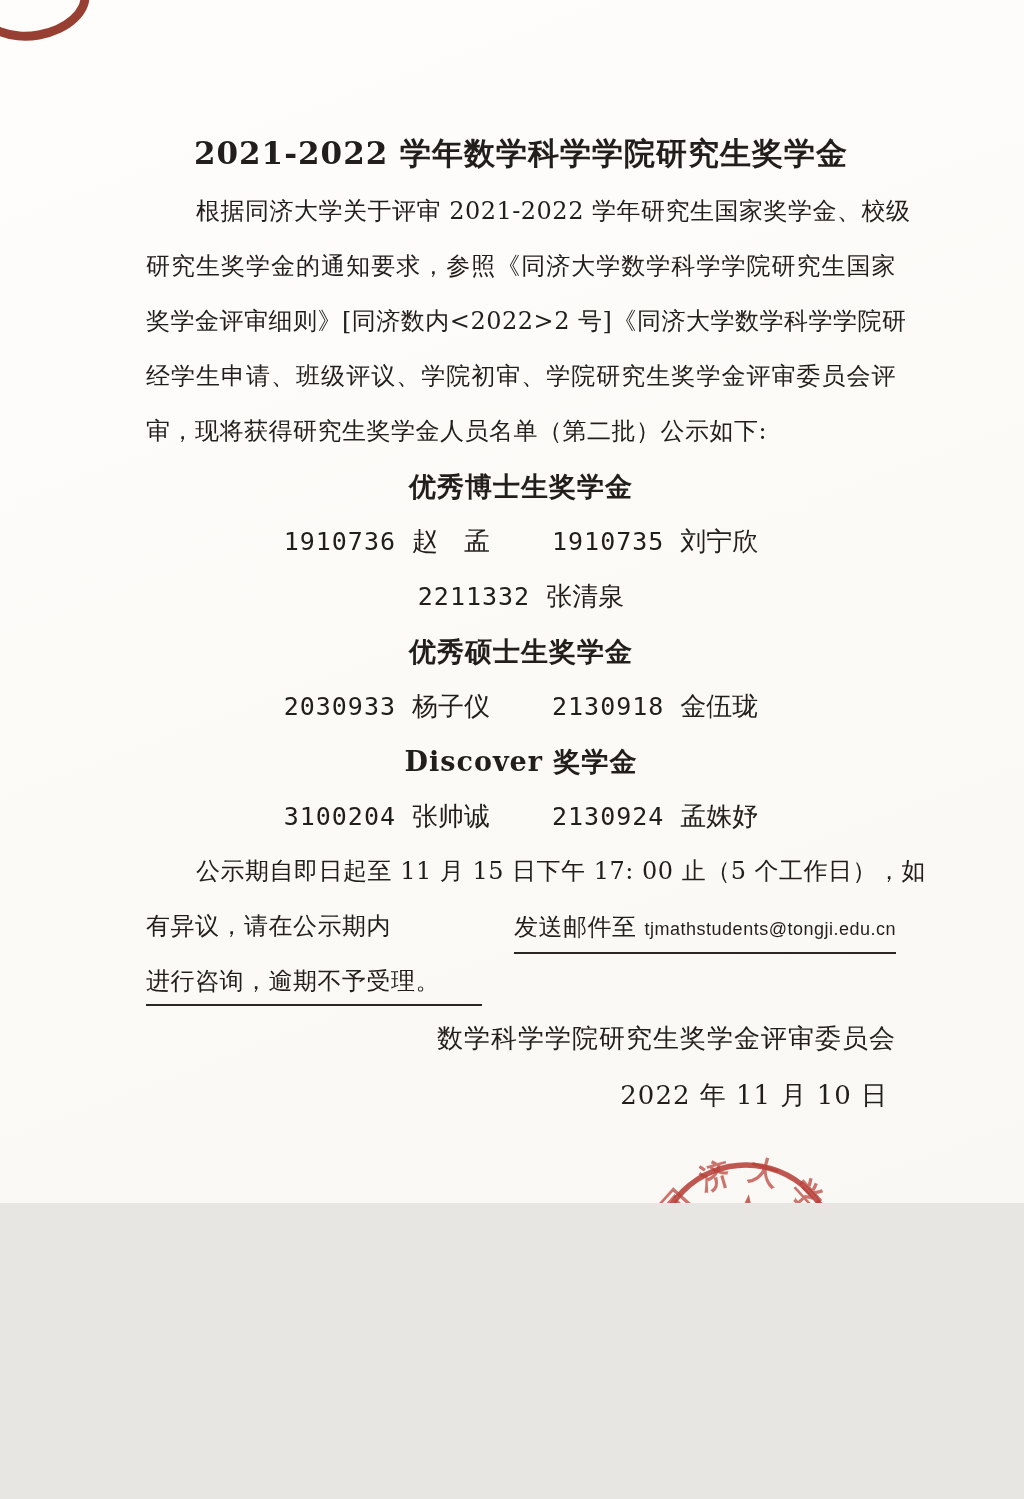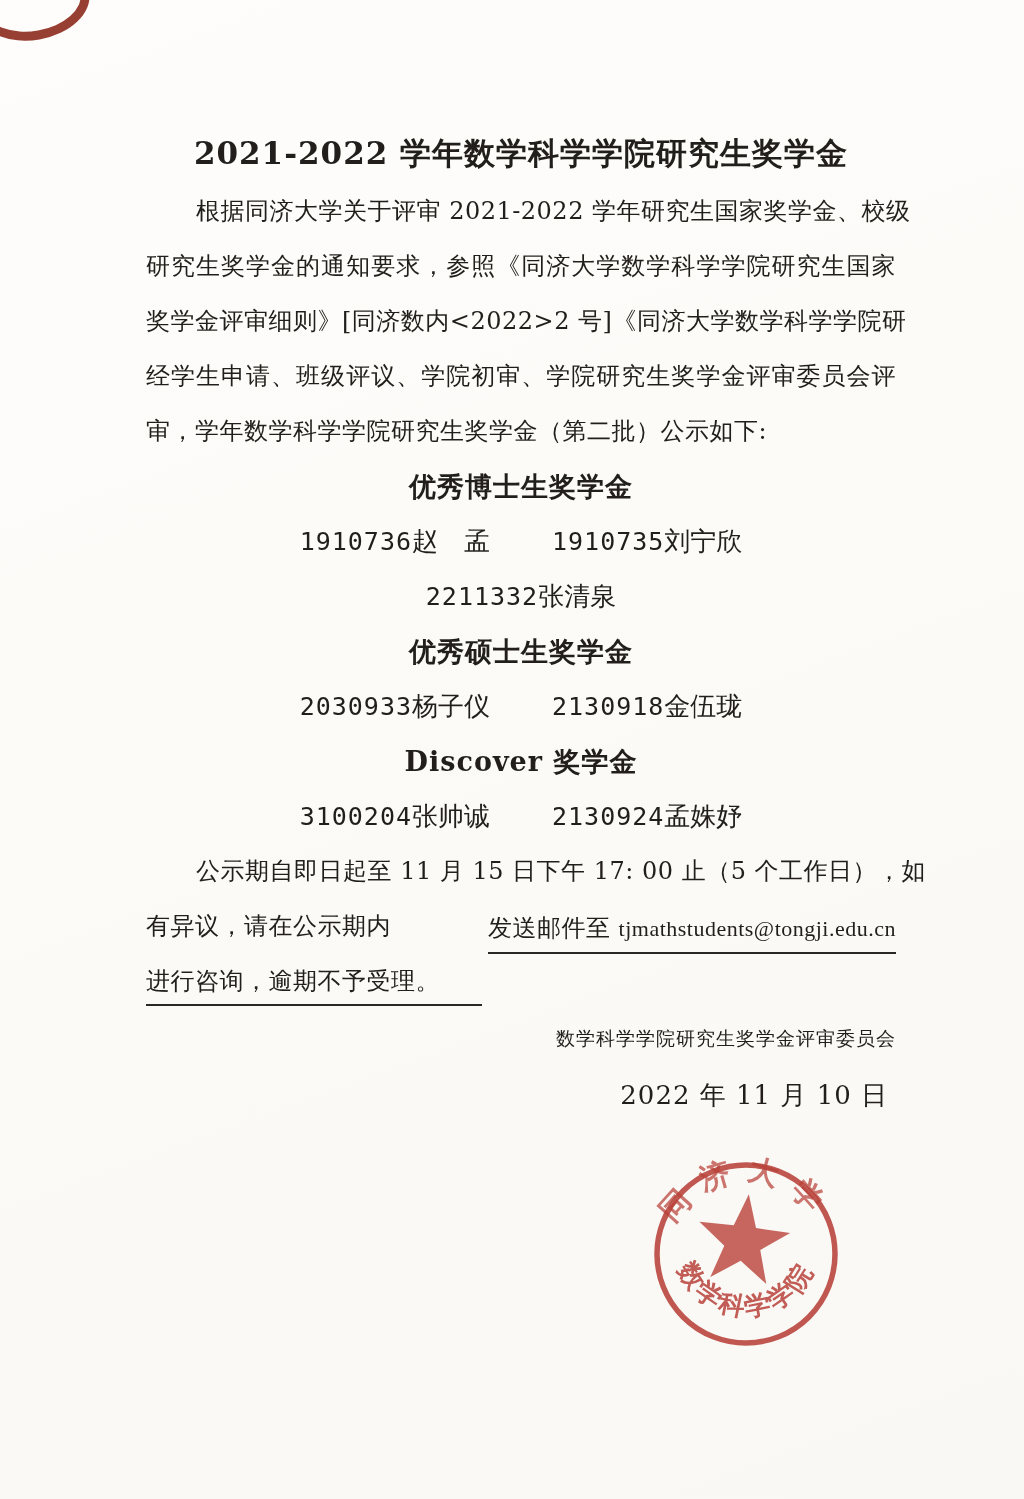--- a/index.html
+++ b/index.html
@@ -1,18 +1,18 @@
 <!DOCTYPE html>
 <html><head>
 <meta charset="utf-8">
 <style>
   html,body { margin:0; padding:0; background:#e8e6e2; }
   .page {
     position:relative;
-    width:1024px; height:1499px;
+    width:1024px; height:1203px;
     margin:0 auto;
     background:#fdfcfa;
     background-image:linear-gradient(160deg, #fefdfb 0%, #fcfaf7 55%, #faf8f4 100%);
     overflow:hidden;
     color:#211e1b;
     font-family:"DejaVu Serif","Liberation Serif",serif;
   }
   .content {
     position:absolute;
     left:146px; right:128px; top:122px;
@@ -39,46 +39,46 @@
     text-align:center;
     font-size:27px; font-weight:bold;
     letter-spacing:1px;
   }
   .entry-line {
     height:55px;
     display:flex; align-items:center; justify-content:center;
     gap:62px;
     font-size:26px;
   }
-  .entry { display:flex; align-items:center; white-space:pre; }
+  .entry { display:flex; align-items:center; gap:16px; white-space:pre; }
   .entry .id {
     font-family:"DejaVu Sans Mono","Liberation Mono",monospace;
     font-size:25px; letter-spacing:1px;
   }
   .closing-line2 {
     height:55px; line-height:55px;
     font-size:24px; letter-spacing:0.5px;
     display:flex; justify-content:space-between; align-items:flex-end;
     white-space:nowrap;
   }
   .underlined {
     display:inline-block;
     border-bottom:2.5px solid #2b2724;
     line-height:46px;
   }
   .email {
-    font-family:Liberation Serif, serif;
-    font-size:22px; letter-spacing:0.5px;
+    font-family:Liberation Sans, sans-serif;
+    font-size:18px; letter-spacing:0.5px;
   }
   .closing-line3 { height:55px; line-height:55px; font-size:24px; letter-spacing:0.5px; }
   .closing-line3 .underlined { padding-right:42px; }
   .signature-line {
     height:58px; line-height:58px;
     text-align:right;
-    font-size:19px; letter-spacing:1px;
+    font-size:26px; letter-spacing:1px;
     white-space:nowrap;
   }
   .date-line {
     height:56px; line-height:56px;
     text-align:right;
     font-size:26px; letter-spacing:1px;
     padding-right:8px;
     white-space:nowrap;
   }
   .stamp {
@@ -109,21 +109,21 @@
 
   <div class="content">
 
     <div class="title">2021-2022 学年数学科学学院研究生奖学金</div>
 
     <div>
       <div class="line indent">根据同济大学关于评审 2021-2022 学年研究生国家奖学金、校级</div>
       <div class="line">研究生奖学金的通知要求，参照《同济大学数学科学学院研究生国家</div>
       <div class="line">奖学金评审细则》[同济数内&lt;2022&gt;2 号]《同济大学数学科学学院研</div>
       <div class="line">经学生申请、班级评议、学院初审、学院研究生奖学金评审委员会评</div>
-      <div class="line last">审，学年数学科学学院研究生奖学金（第二批）公示如下:</div>
+      <div class="line last">审，现将获得研究生奖学金人员名单（第二批）公示如下:</div>
     </div>
 
     <div>
 
       <div class="heading-line">优秀博士生奖学金</div>
       <div class="entry-line">
         <span class="entry">
           <span class="id">1910736</span>
           <span class="nm">赵　孟</span>
         </span>

